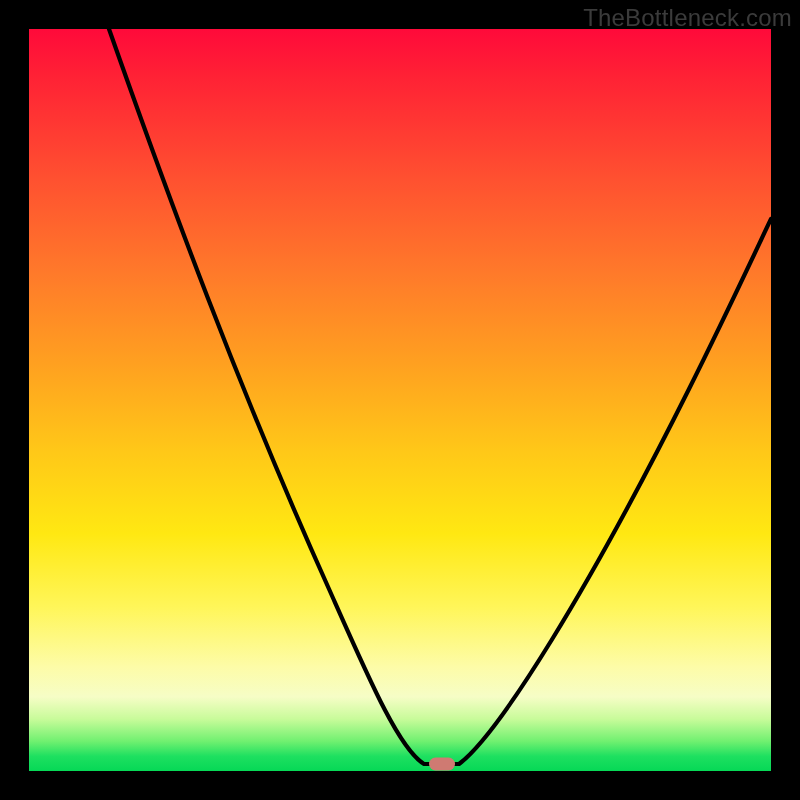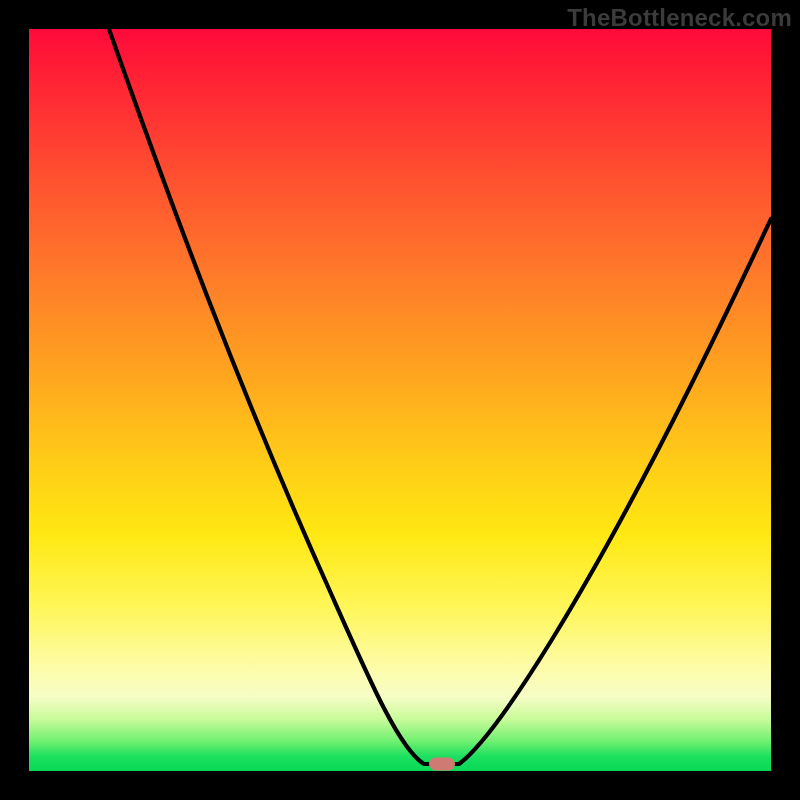--- a/index.html
+++ b/index.html
@@ -41,21 +41,21 @@
       #1ee060 98%,
       #06d856 100%
     );
   }
   .watermark {
     position: absolute;
     top: 4px;
     right: 8px;
     color: #3b3b3b;
     font-size: 24px;
-    font-weight: 700;
+    font-weight: 400;
     letter-spacing: 0.2px;
     user-select: none;
   }
   svg.curve {
     position: absolute;
     left: 0;
     top: 0;
     width: 742px;
     height: 742px;
   }

